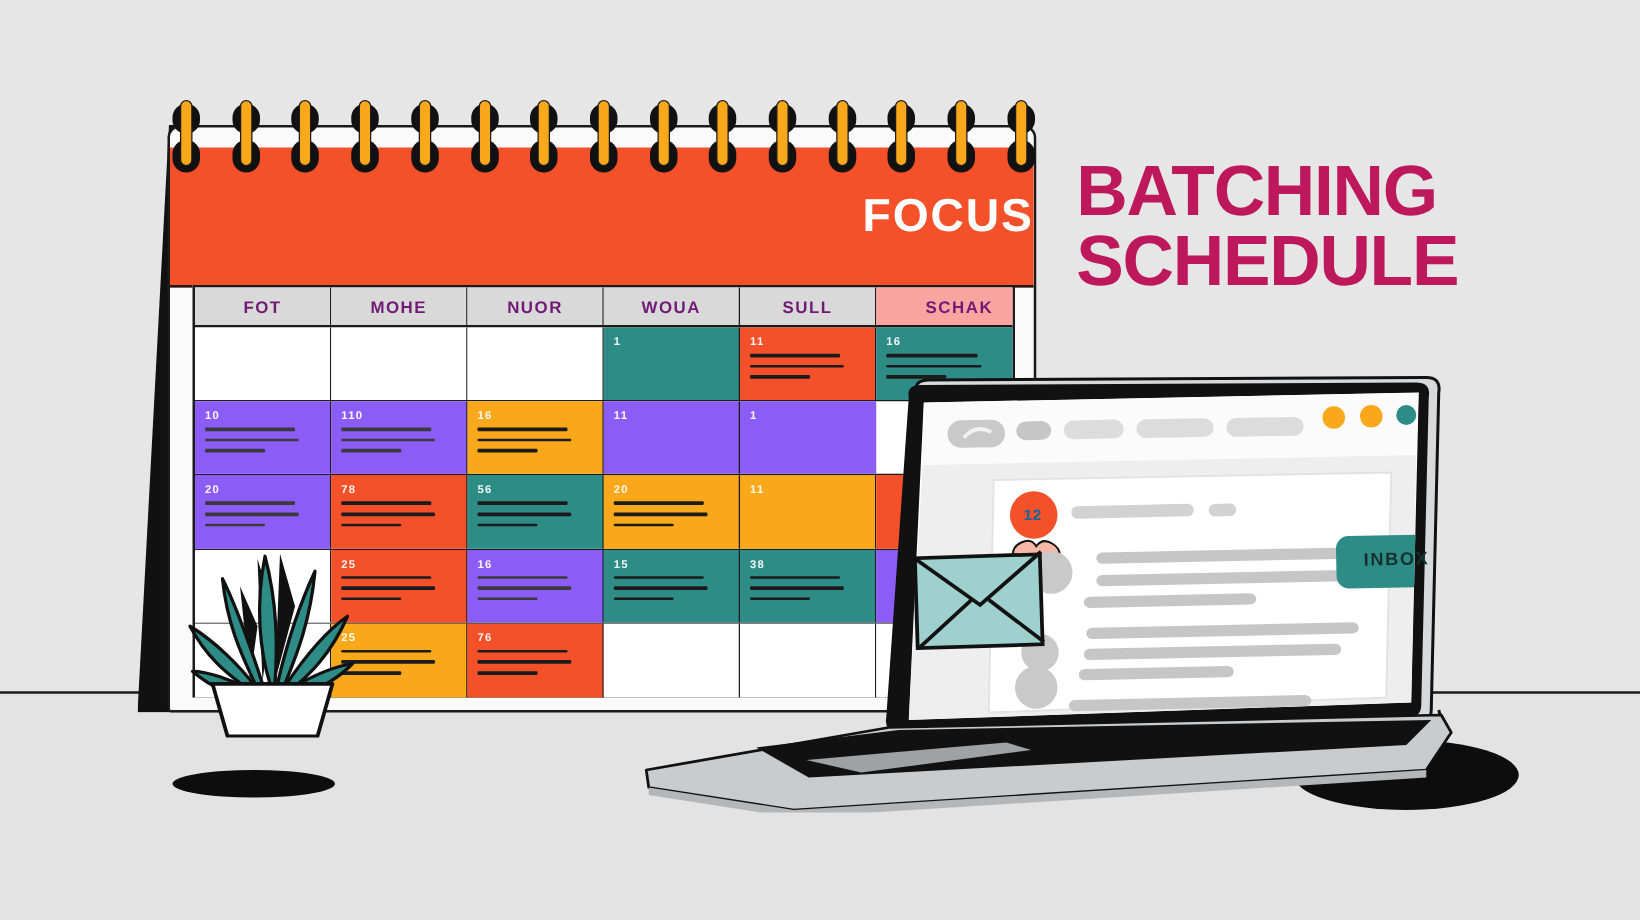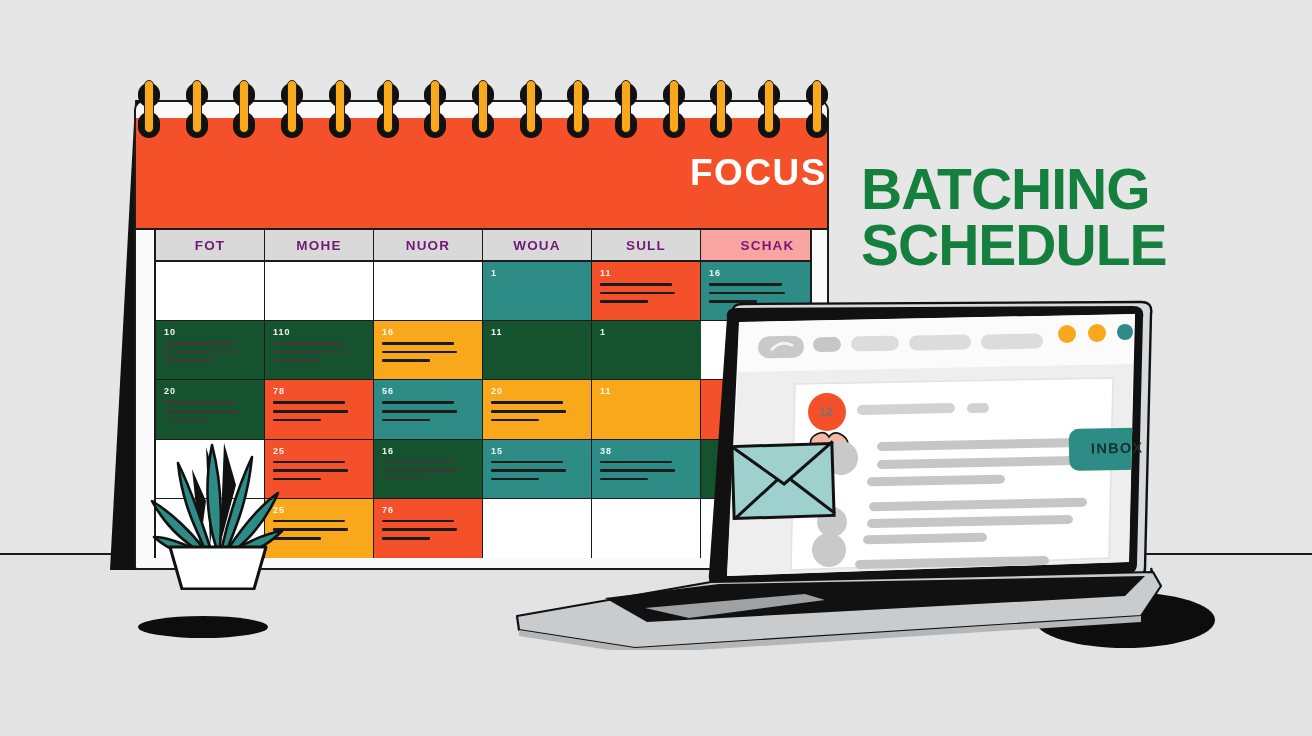--- a/index.html
+++ b/index.html
@@ -28,22 +28,21 @@
   }
 
   
   .headline {
     position: absolute; left: 861px; top: 126px;
     width: 420px;
     font-size: 57px;
     font-weight: 700;
     letter-spacing: -1px;
     line-height: 0.98;
-    color: #15803d;
-    margin-top: 36px;
+    color: #be185d;
   }
   .headline .l2 { display: block; }
 
   
   .calendar-wrap {
     position: absolute; left: 110px; top: 78px;
     width: 720px; height: 500px;
   }
   
   .cal-back {
@@ -130,21 +129,21 @@
   .grid-row  { display: grid; grid-template-columns: repeat(6, 1fr); border-bottom: 1.6px solid #1b1b1b; }
   .grid-row:last-child { border-bottom: none; }
   .cell {
     position: relative;
     border-right: 1.6px solid #1b1b1b;
     padding: 6px 8px 0 8px;
     overflow: hidden;
   }
   .cell:last-child { border-right: none; }
   .cell.white  { background: #ffffff; }
-  .cell.gray   { background: #14532d; }
+  .cell.gray   { background: #8b5cf6; }
   .cell.teal   { background: #2e8c86; }
   .cell.orange { background: #f4502a; }
   .cell.yellow { background: #f9a81b; }
   .daynum {
     font-size: 9px; font-weight: 700; letter-spacing: 1px;
     color: #ffffff; opacity: .92;
     display: block; height: 11px;
   }
   .cell.gray .daynum, .cell.white .daynum { color: #ffffff; opacity:.95; }
   .lines { margin-top: 4px; }
@@ -174,21 +173,21 @@
   .screen-ui { position: absolute; left: 0; top: 0; width: 660px; height: 350px; pointer-events: none; }
 
   .inbox-badge-label {
     position: absolute;
     font-size: 14.5px; font-weight: 700; letter-spacing: 1.3px;
     color: #15302e;
   }
   .count-badge-label {
     position: absolute;
     font-size: 12px; font-weight: 700; letter-spacing: .5px;
-    color: #737373;
+    color: #0369a1;
   }
 </style>
 </head>
 <body>
 
 <div id="scene">
 
   <div class="desk-surface"></div>
   <div class="desk-line"></div>
 

